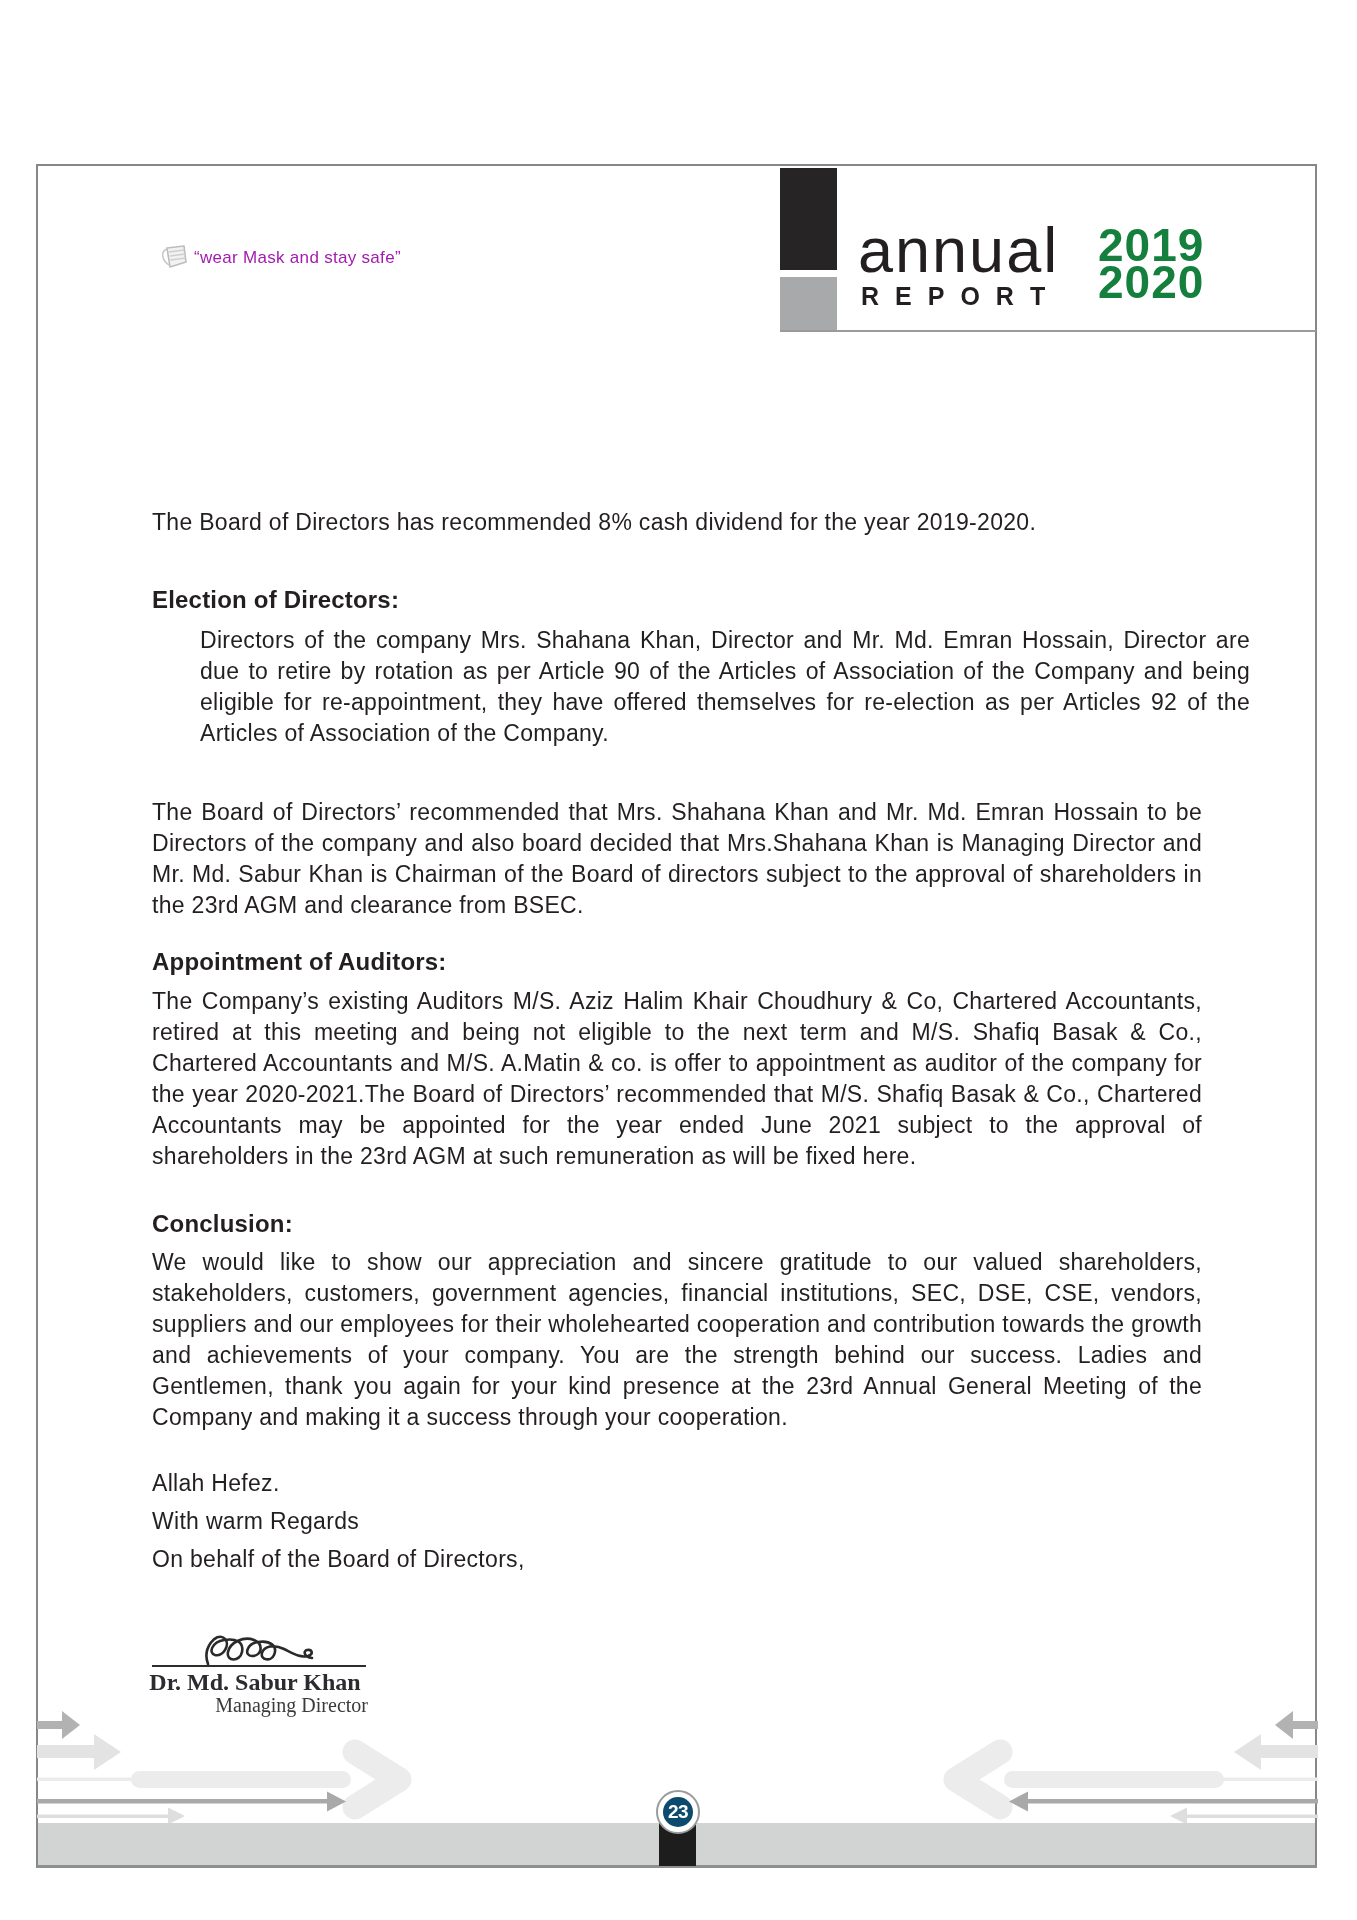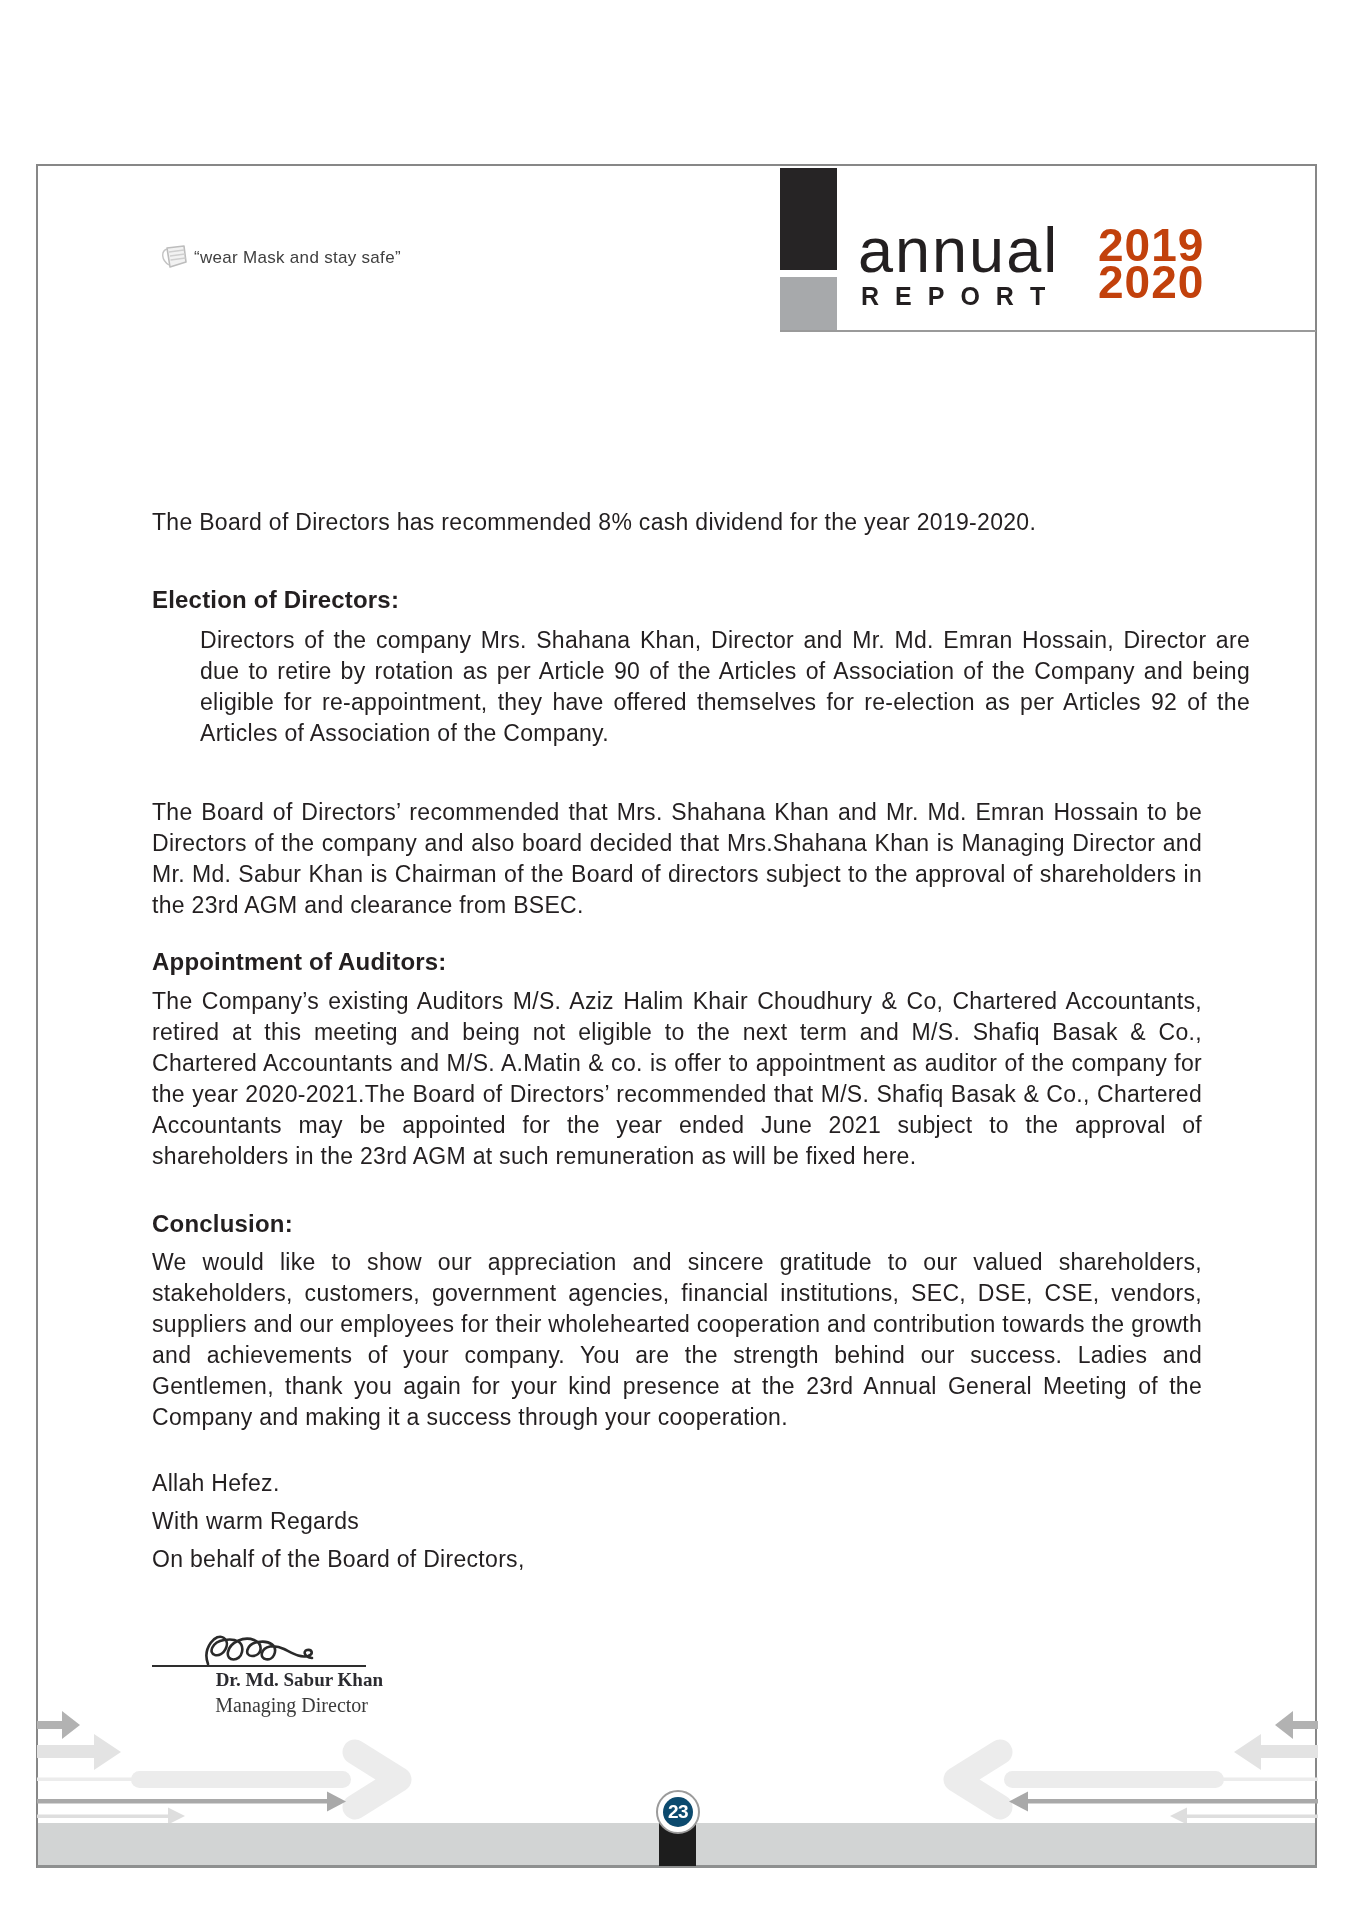--- a/index.html
+++ b/index.html
@@ -6,30 +6,30 @@
   #page{position:relative;width:1357px;height:1920px;background:#ffffff;overflow:hidden;
         font-family:"Liberation Sans",sans-serif;color:#231f20;}
 
   
   .frame-top{position:absolute;left:36px;top:164px;width:1281px;height:2px;background:#878787;}
   .frame-left{position:absolute;left:36px;top:164px;width:2px;height:1704px;background:#878787;}
   .frame-right{position:absolute;left:1315px;top:164px;width:2px;height:1704px;background:#878787;}
 
   
   .mask-wrap{position:absolute;left:158px;top:244px;width:32px;height:28px;}
-  .quote{position:absolute;left:194px;top:248px;font-size:17px;color:#404040;letter-spacing:.3px;}
+  .quote{position:absolute;left:194px;top:248px;font-size:17px;color:#a21caf;letter-spacing:.3px;}
   .logo-black{position:absolute;left:780px;top:168px;width:57px;height:102px;background:#262425;}
   .logo-gray{position:absolute;left:780px;top:277px;width:57px;height:55px;background:#a7a9ab;}
   .logo-underline{position:absolute;left:780px;top:330px;width:536px;height:2px;background:#9a9a9a;}
   .logo-word1{position:absolute;left:858px;top:221px;font-size:63px;line-height:58px;font-weight:400;
               letter-spacing:2px;color:#231f20;}
   .logo-word2{position:absolute;left:861px;top:282px;font-size:25px;font-weight:700;
               letter-spacing:16px;color:#231f20;}
   .logo-years{position:absolute;left:1098px;top:227px;font-size:46px;line-height:37px;
-              font-weight:700;letter-spacing:1px;color:#c2410c;}
+              font-weight:700;letter-spacing:1px;color:#15803d;}
 
   
   .doc{position:absolute;left:152px;width:1050px;}
   .h{font-size:24px;font-weight:700;letter-spacing:.2px;}
   .p{font-size:23px;line-height:31px;letter-spacing:.3px;text-align:justify;}
   .pline{font-size:23px;line-height:31px;letter-spacing:.3px;}
 
   .h-dividend{top:476px;}
   .p-dividend{top:507px;}
   .h-election{top:586px;}
@@ -39,22 +39,22 @@
   .p-auditors{top:986px;}
   .h-conclusion{top:1210px;}
   .p-conclusion{top:1247px;}
   .l-allah{top:1468px;}
   .l-regards{top:1506px;}
   .l-behalf{top:1544px;}
 
   
   .sig-svg{position:absolute;left:200px;top:1624px;}
   .sig-line{position:absolute;left:152px;top:1665px;width:214px;height:2px;background:#2e2e2e;}
-  .sig-name{position:absolute;left:165px;top:1669px;width:218px;text-align:right;
-            font-family:"Liberation Serif",serif;font-weight:700;font-size:19px;color:#2b2b30;}
+  .sig-name{position:absolute;left:146px;top:1669px;width:218px;text-align:center;
+            font-family:"Liberation Serif",serif;font-weight:700;font-size:24px;color:#2b2b30;}
   .sig-title{position:absolute;left:150px;top:1694px;width:218px;text-align:right;
              font-family:"Liberation Serif",serif;font-size:20px;color:#3a3a3a;}
 
   
   .arrows{position:absolute;left:37px;top:1700px;}
   .band{position:absolute;left:38px;top:1823px;width:1277px;height:42px;background:#d2d4d4;}
   .band-line{position:absolute;left:37px;top:1865px;width:1280px;height:3px;background:#8e9090;}
   .page-tab{position:absolute;left:659px;top:1823px;width:37px;height:43px;background:#1d1d1d;}
   .page-badge{position:absolute;left:656px;top:1790px;width:44px;height:44px;border-radius:50%;
               background:#ffffff;border:2px solid #9b9b9b;box-sizing:border-box;}

